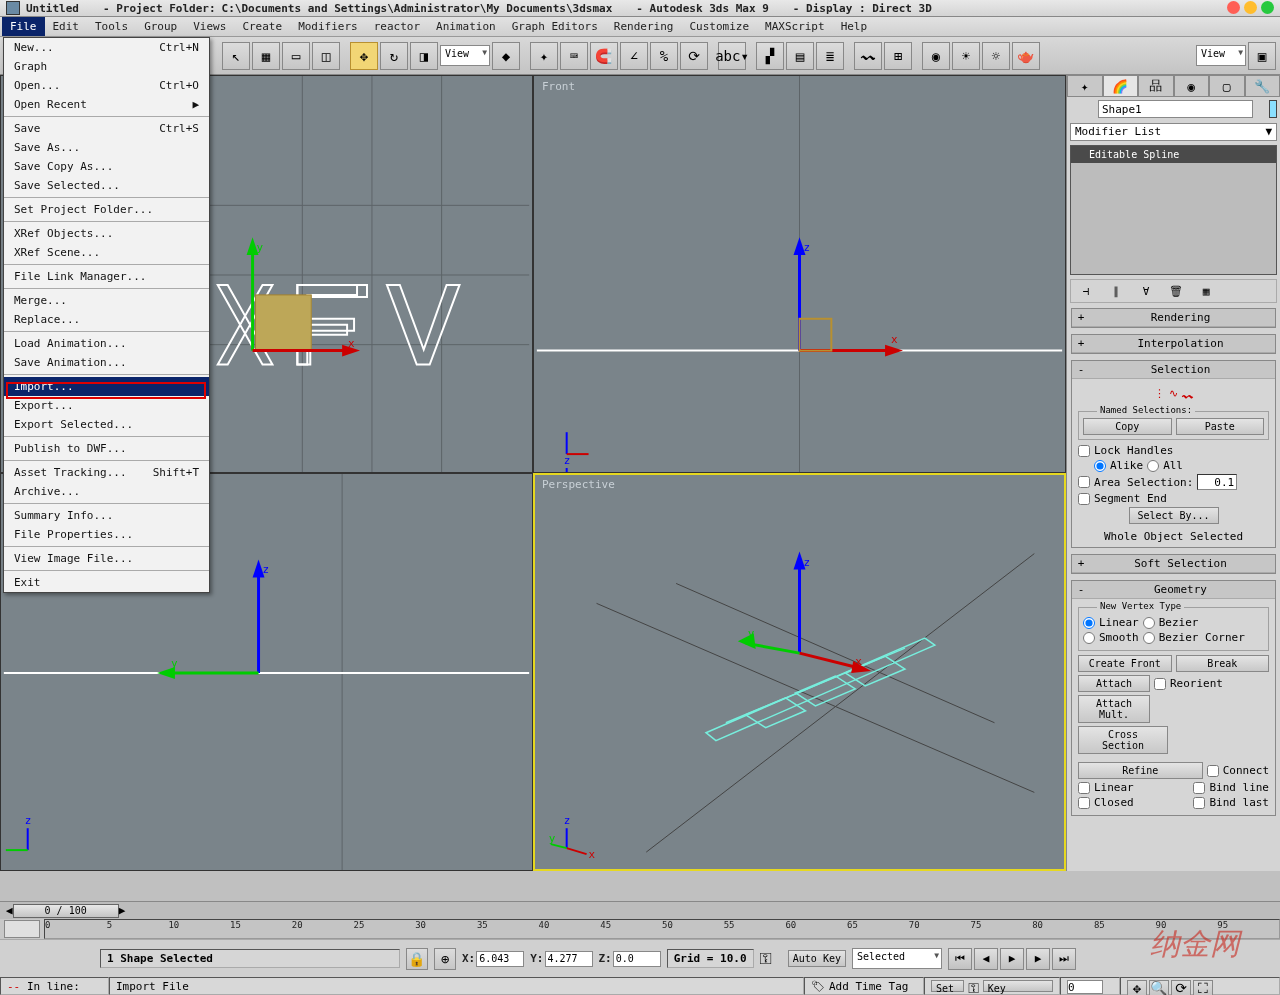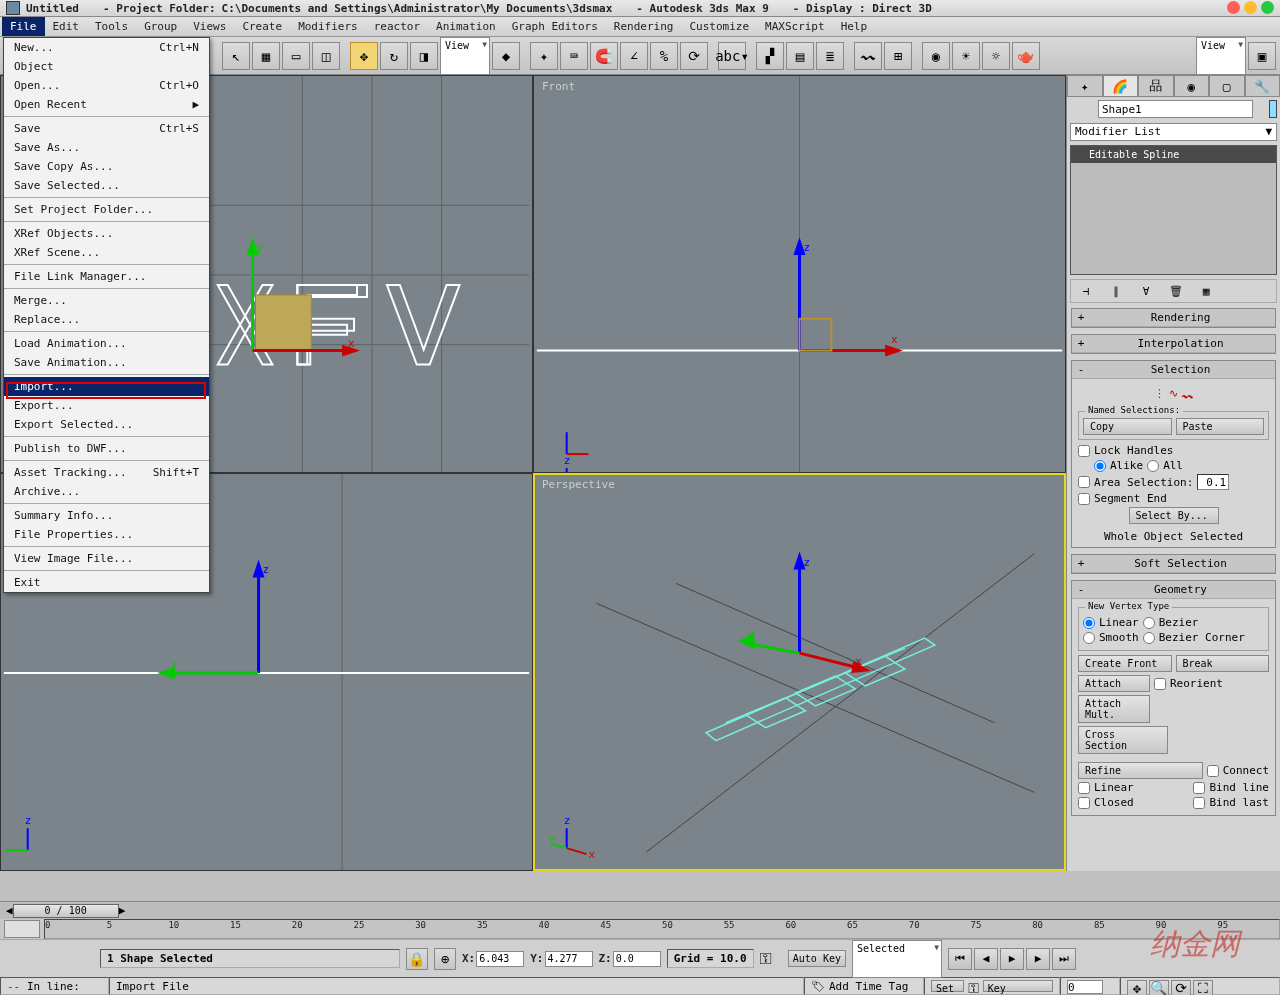--- a/index.html
+++ b/index.html
@@ -5,21 +5,21 @@
 * { margin: 0; padding: 0; box-sizing: border-box; font-family: "Lucida Console", Monaco, monospace; font-size: 11px; }
 body { background: #c0c0c0; width: 1280px; height: 995px; overflow: hidden; position: relative; }
 .titlebar { height: 17px; background: linear-gradient(#e8e8e8,#d4d4d4); display: flex; align-items: center; padding: 0 6px; border-bottom: 1px solid #888; font-weight: bold; color: #222; font-family: monospace; }
 .menubar { height: 20px; background: linear-gradient(#e2e2e2,#d0d0d0); display: flex; padding-left: 2px; border-bottom: 1px solid #999; font-family: monospace; }
 .menubar .mi { padding: 3px 8px; cursor: pointer; color: #222; }
 .menubar .mi.active { background: #0a246a; color: #fff; }
 .toolbar { height: 38px; background: linear-gradient(#d8d8d8,#c4c4c4); border-bottom: 1px solid #888; display: flex; align-items: center; padding: 0 4px; gap: 2px; }
 .tbtn { width: 28px; height: 28px; background: linear-gradient(#dcdcdc,#c6c6c6); border: 1px solid #888; display: flex; align-items: center; justify-content: center; font-size: 14px; cursor: pointer; }
 .tbtn.active { background: #f2d675; border-color: #b89030; }
 .tsep { width: 6px; }
-.tdrop { height: 38px; border: 1px solid #888; background: #fff; padding: 2px 14px 2px 4px; font-size: 10px; position: relative; }
+.tdrop { height: 21px; border: 1px solid #888; background: #fff; padding: 2px 14px 2px 4px; font-size: 10px; position: relative; }
 .tdrop::after { content: "▼"; position: absolute; right: 2px; top: 2px; font-size: 8px; color: #555; }
 .filemenu { position: absolute; top: 37px; left: 3px; width: 207px; background: #f2f2f2; border: 1px solid #444; box-shadow: 2px 2px 4px rgba(0,0,0,.4); z-index: 100; }
 .filemenu .fmi { padding: 3px 10px; display: flex; justify-content: space-between; cursor: pointer; color: #111; }
 .filemenu hr { border: none; border-top: 1px solid #aaa; margin: 2px 0; }
 .filemenu .sel { background: #0a246a; color: #fff; }
 .redbox { position: absolute; left: 6px; top: 382px; width: 200px; height: 17px; border: 2px solid #d00; pointer-events: none; z-index: 101; }
 .work { display: flex; height: 796px; }
 .viewports { flex: 1; display: grid; grid-template-columns: 1fr 1fr; grid-template-rows: 1fr 1fr; background: #5a6468; }
 .vp { position: relative; border: 1px solid #333; background: #7a848a; overflow: hidden; }
 .vp.active { outline: 2px solid #e6d820; outline-offset: -2px; }
@@ -37,27 +37,27 @@
 .modstack .ms { background: #4a4a4a; color: #fff; padding: 3px 18px; font-size: 10px; }
 .modbtns { margin: 2px 3px; display: flex; gap: 12px; padding: 3px 6px; border: 1px solid #aaa; }
 .modbtns .mb { width: 18px; height: 16px; display: flex; align-items: center; justify-content: center; font-size: 11px; cursor: pointer; }
 .rollout { margin: 3px 4px; border: 1px solid #888; }
 .rollout .rh { background: #c6c6c6; padding: 2px; text-align: center; border-bottom: 1px solid #aaa; font-size: 10px; display: flex; }
 .rollout .rh .pm { width: 14px; }
 .rollout .rh .rt { flex: 1; }
 .rollout .rbody { background: #d6d6d6; padding: 4px 6px; font-size: 10px; }
 .subobj { display: flex; justify-content: center; gap: 4px; padding: 4px 0; font-size: 14px; color: #c00; }
 .grp { border: 1px solid #a0a0a0; padding: 6px 4px 4px; margin: 4px 0; position: relative; }
-.grp .gt { position: absolute; top: -7px; left: 6px; background: #d6d6d6; padding: 0 3px; font-size: 9px; }
-.btn2 { background: linear-gradient(#e4e4e4,#c8c8c8); border: 1px solid #888; padding: 2px 6px; font-size: 10px; cursor: pointer; }
+.grp .gt { position: absolute; top: -7px; left: 18px; background: #d6d6d6; padding: 0 3px; font-size: 9px; }
+.btn2 { background: linear-gradient(#e4e4e4,#c8c8c8); border: 1px solid #888; padding: 2px 6px; font-size: 10px; text-align: center; cursor: pointer; }
 .btnrow { display: flex; gap: 4px; }
 .btnrow .btn2 { flex: 1; }
 .cbrow { display: flex; align-items: center; gap: 4px; margin: 2px 0; font-size: 10px; }
 .cbrow input[type=checkbox], .cbrow input[type=radio] { width: 12px; height: 12px; }
-.spinner { display: inline-flex; border: 1px inset #888; background: #fff; height: 16px; width: 32px; align-items: center; padding: 0 8px; }
+.spinner { display: inline-flex; border: 1px inset #888; background: #fff; height: 16px; width: 40px; align-items: center; padding: 0 16px; }
 .bottom { position: absolute; bottom: 0; left: 0; right: 0; background: #d4d4d4; }
 .timeline { height: 18px; background: #bcbcbc; border-top: 1px solid #888; position: relative; display: flex; align-items: center; padding: 0 6px; }
 .slider { width: 106px; height: 14px; background: linear-gradient(#e8e8e8,#c4c4c4); border: 1px solid #666; text-align: center; font-size: 10px; }
 .ruler { height: 20px; display: flex; align-items: center; position: relative; background: #c8c8c8; }
 .ruler .rimg { width: 36px; height: 18px; background: #e0e0e0; border: 1px solid #888; margin: 0 4px; }
 .ticks { flex: 1; height: 20px; position: relative; border: 1px inset #999; background: #c4c4c4; }
 .ticks .tick { position: absolute; top: 0; font-size: 9px; color: #222; }
 .status { height: 38px; background: #d0d0d0; display: flex; align-items: center; padding: 0 4px; gap: 6px; font-size: 10px; border-top: 1px solid #aaa; }
 .status .box { border: 1px inset #aaa; padding: 2px 6px; background: #d6d6d6; font-weight: bold; }
 .coord { display: flex; align-items: center; gap: 1px; }
@@ -150,21 +150,21 @@
   <div class="tdrop" style="width:50px">View</div>
   <div class="tbtn">▣</div>
 </div>
 
 <div class="filemenu" id="fm">
     <div class="fmi">
       <span>New...</span>
       <span>Ctrl+N</span>
     </div>
     <div class="fmi">
-      <span>Object</span>
+      <span>Graph</span>
     </div>
     <div class="fmi">
       <span>Open...</span>
       <span>Ctrl+O</span>
     </div>
     <div class="fmi">
       <span>Open Recent</span>
       <span>▶</span>
     </div>
     <hr>

